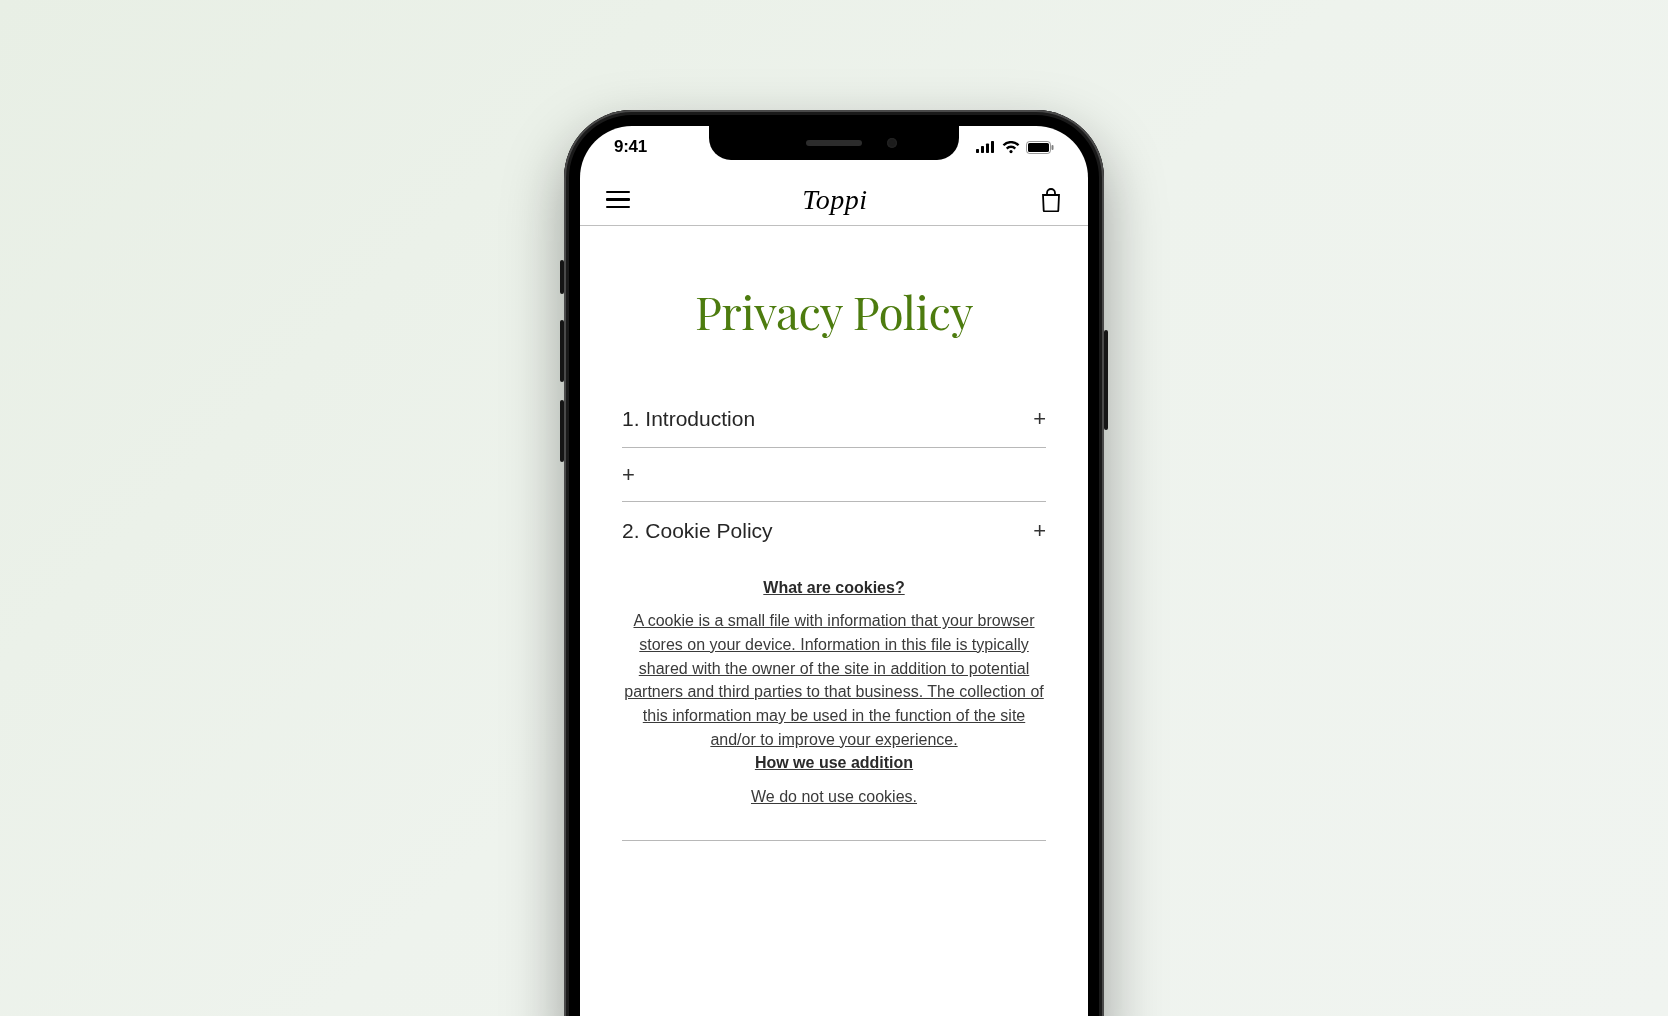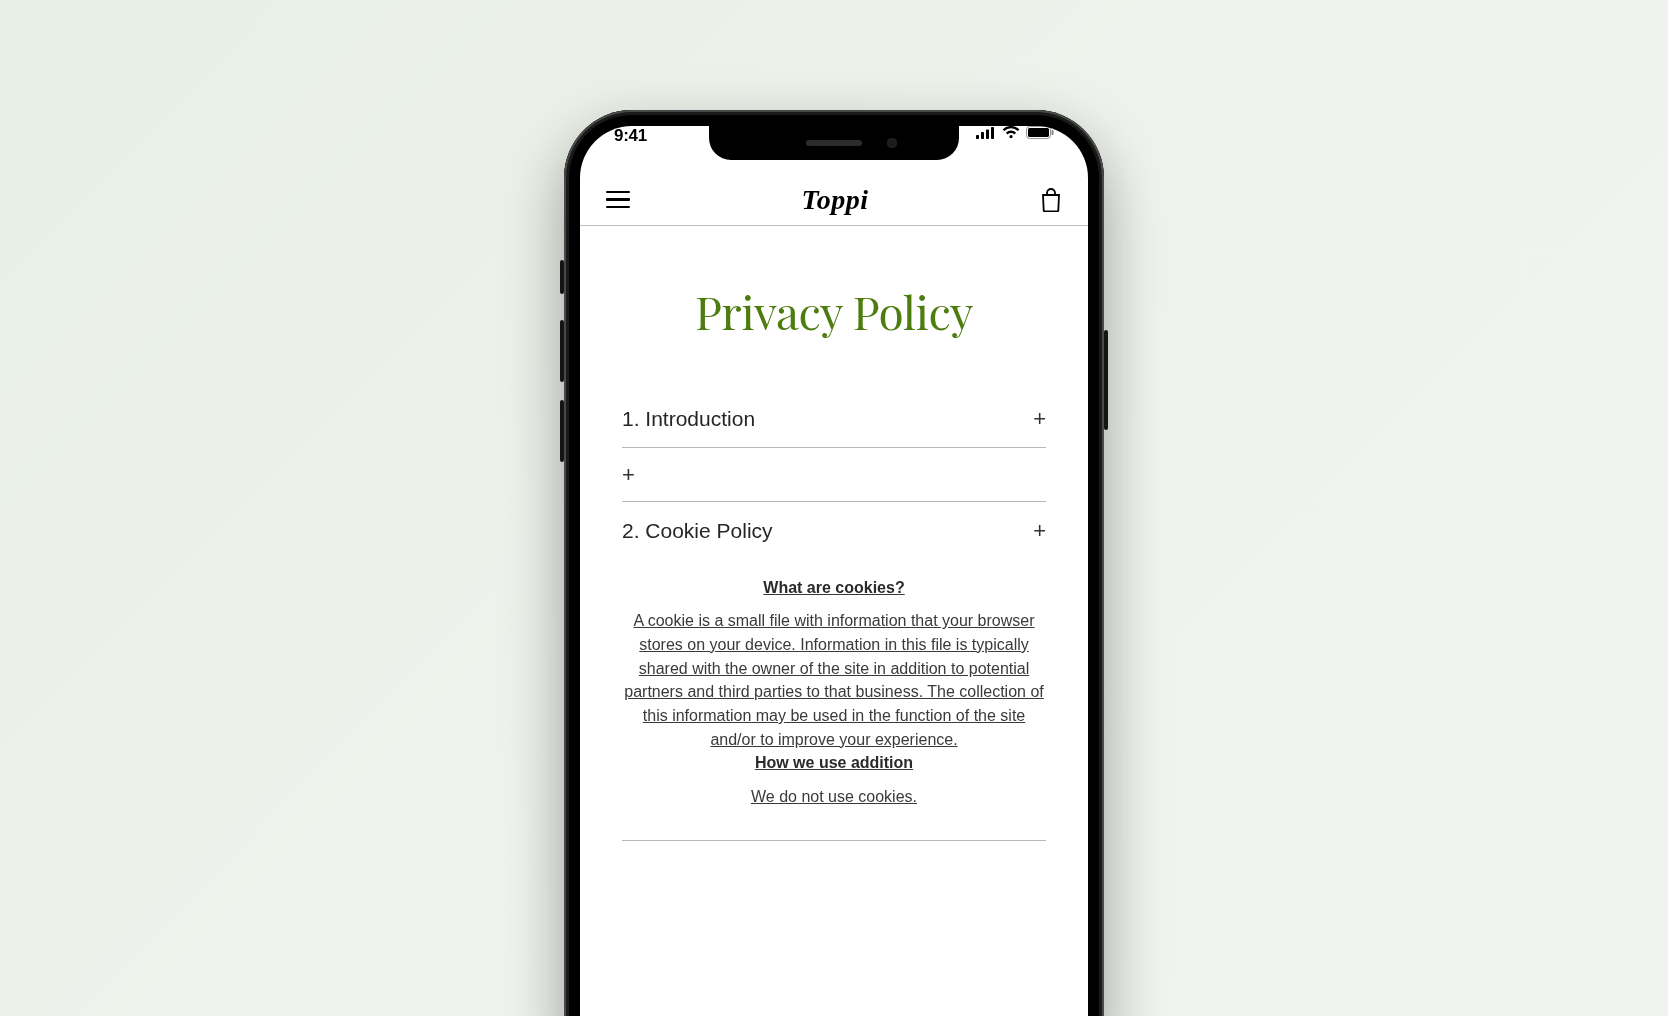--- a/index.html
+++ b/index.html
@@ -81,21 +81,21 @@
     width: 10px;
     height: 10px;
     background: #1c1c1c;
     border-radius: 50%;
     box-shadow: inset 0 0 2px #333;
   }
 
   .status-bar {
     height: 48px;
     display: flex;
-    align-items: flex-start;
+    align-items: center;
     justify-content: space-between;
     padding: 0 34px 6px 34px;
     font-weight: 600;
     font-size: 17px;
     color: #000;
   }
   .status-left { letter-spacing: -0.3px; }
   .status-right { display: flex; align-items: center; gap: 6px; }
 
   .status-right svg { display: block; }
@@ -108,21 +108,21 @@
     padding: 0 26px;
     border-bottom: 1px solid #bfbfbf;
   }
   .hamburger { width: 24px; height: 18px; display:flex; flex-direction:column; justify-content:space-between; cursor:pointer; }
   .hamburger span { display:block; height:2.4px; background:#000; border-radius:1px; }
 
   .logo {
     font-family: "Brush Script MT", "Snell Roundhand", cursive;
     font-style: italic;
     font-size: 28px;
-    font-weight: 700;
+    font-weight: 400;
     color: #000;
     letter-spacing: 0.5px;
   }
 
   .bag-icon { width:22px; height:24px; cursor:pointer; }
 
   .content {
     padding: 0 42px;
     height: calc(100% - 100px);
     overflow: hidden;

